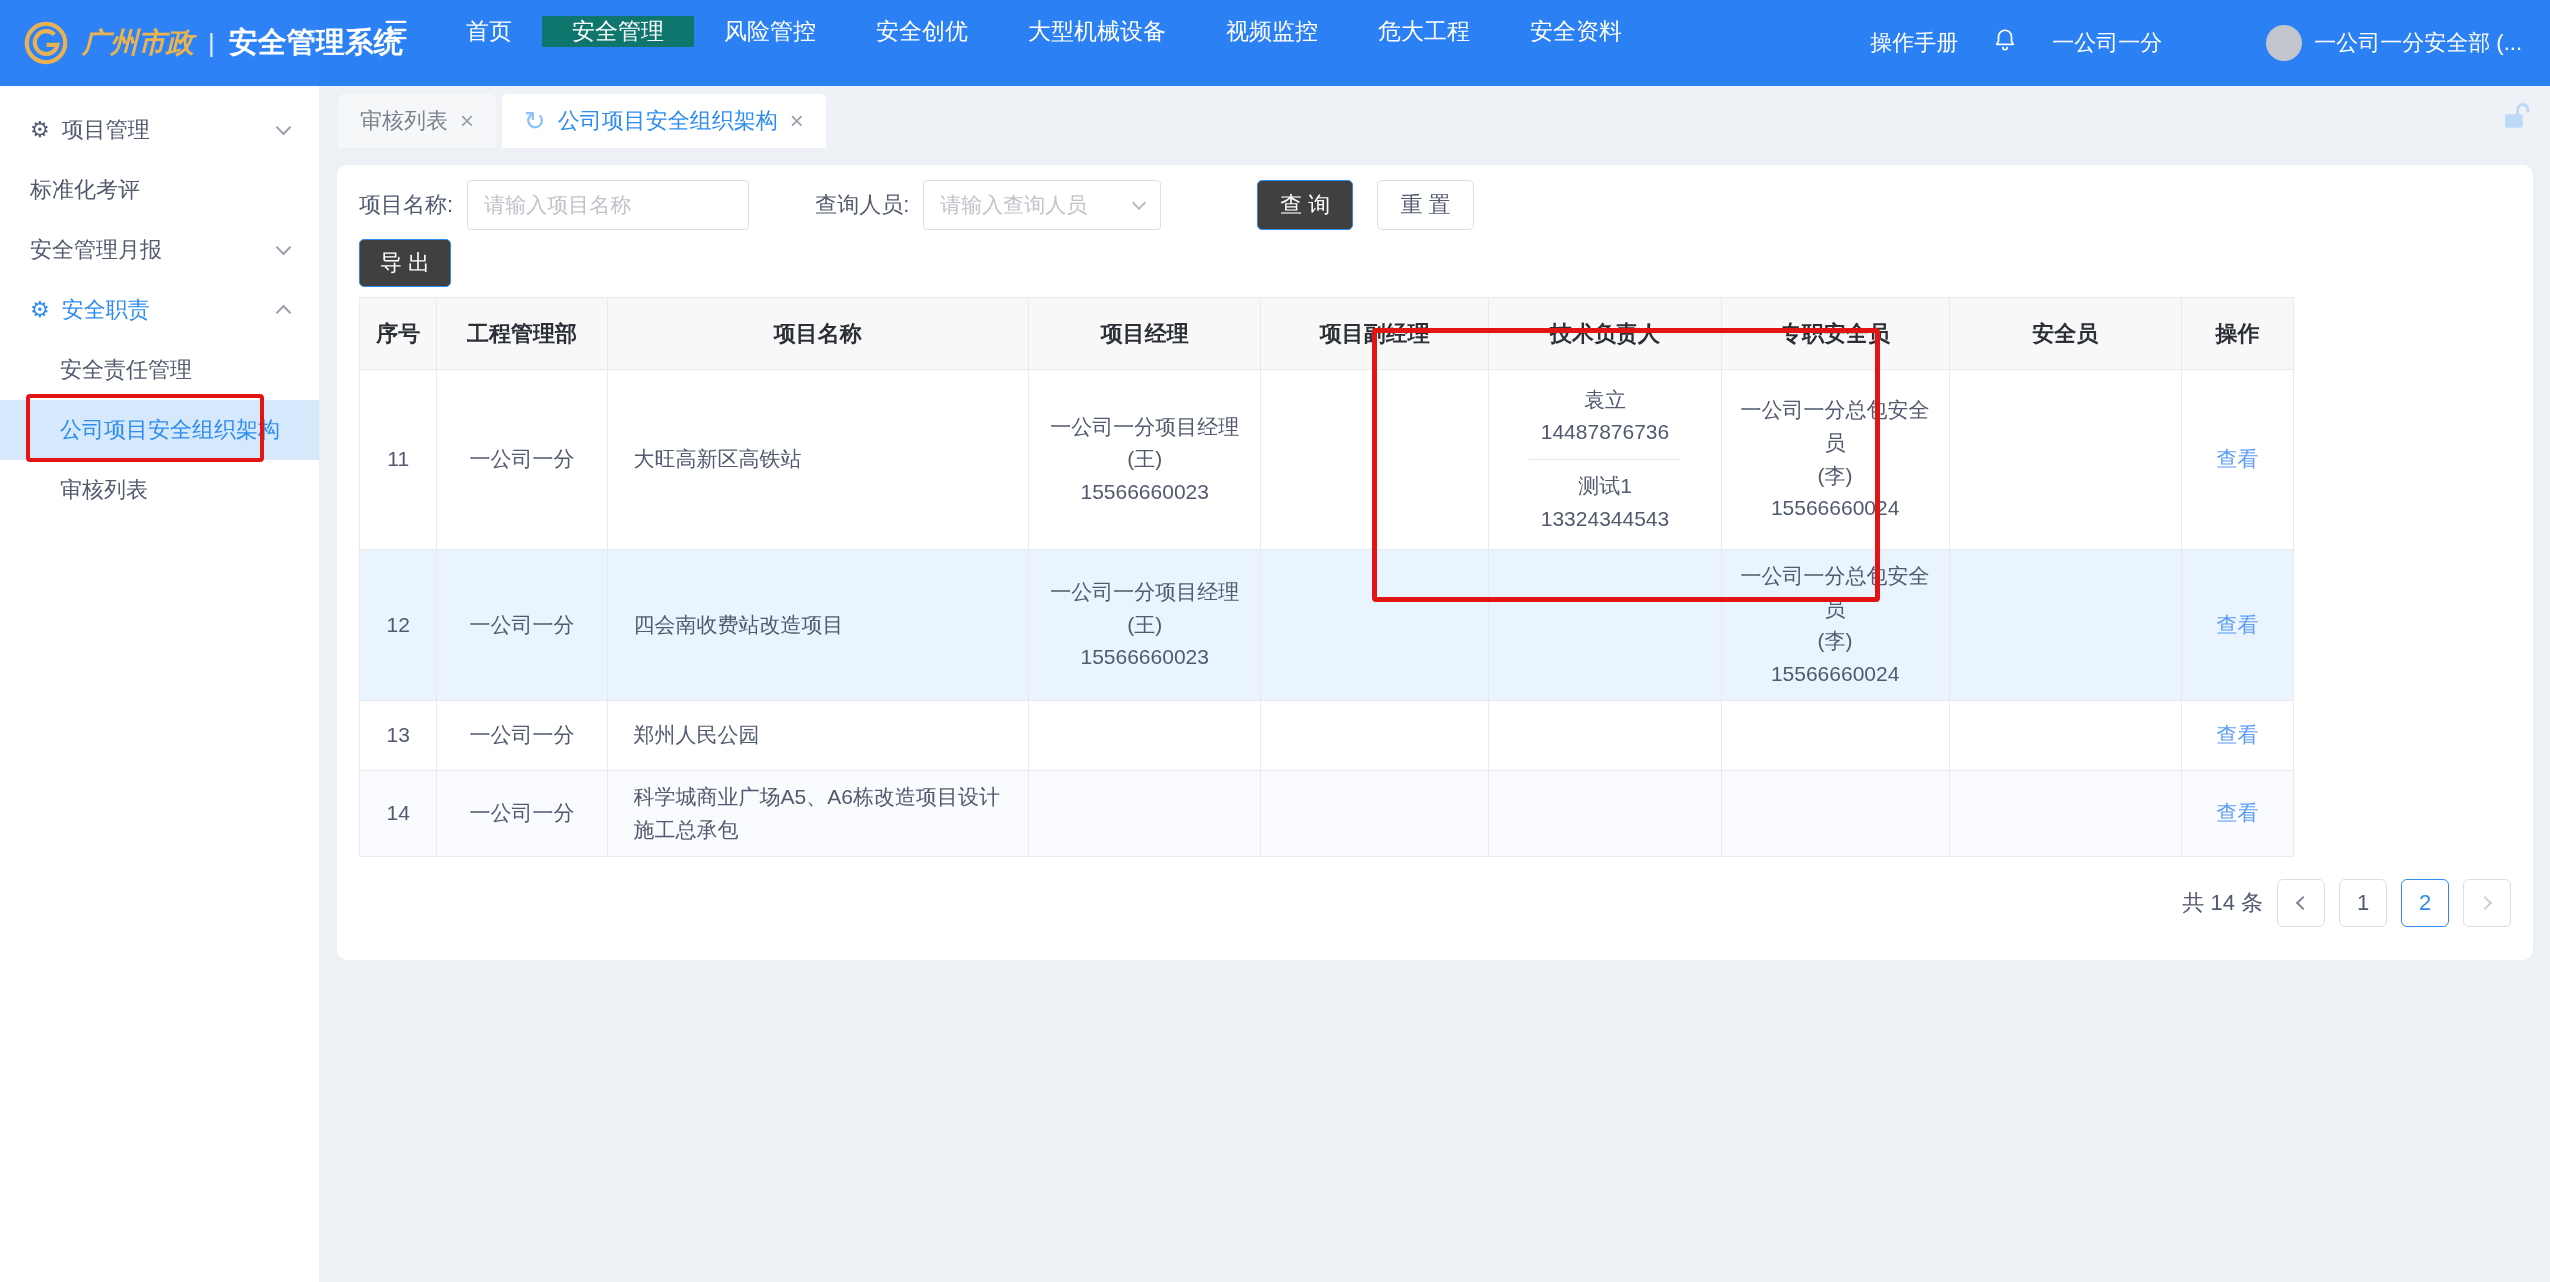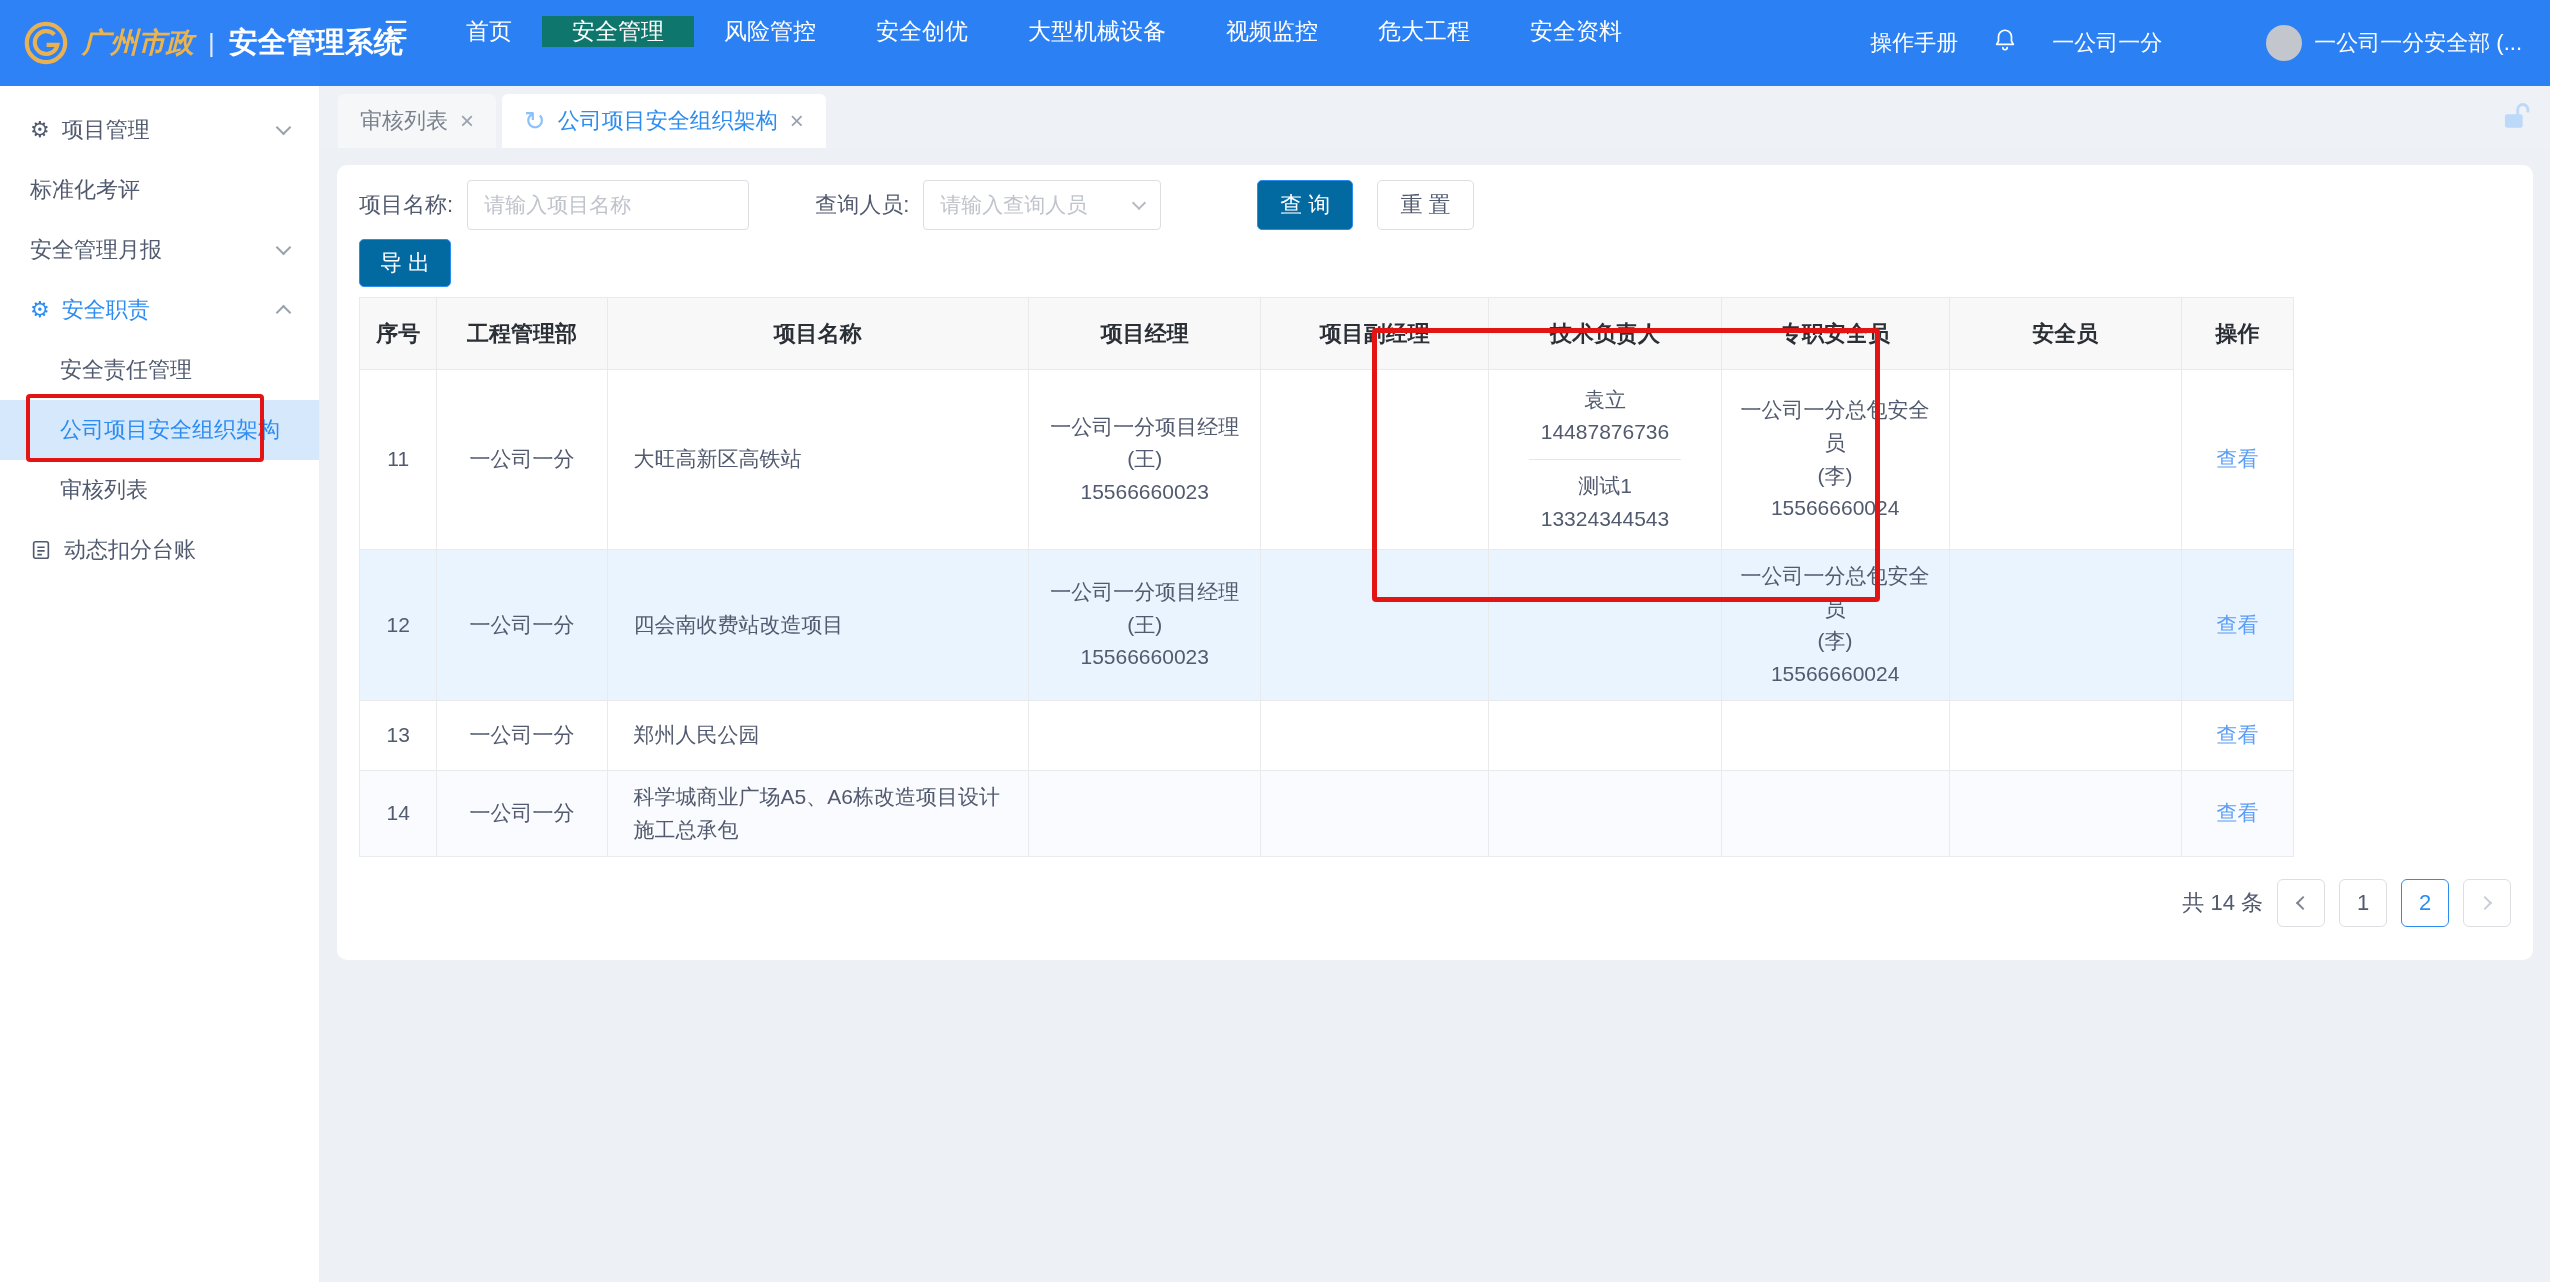--- a/index.html
+++ b/index.html
@@ -49,21 +49,21 @@
   .card-title{height:63px;line-height:63px;font-size:24px;font-weight:bold;color:#17233d;border-bottom:1px solid #e8eaec;margin:0 -22px;padding:0 22px;}
 
   .filters{margin-top:15px;height:50px;display:flex;align-items:center;font-size:22px;color:#515a6e;}
   .f-label{margin-right:14px;white-space:nowrap;}
   .f-input{width:282px;height:50px;border:1px solid #dcdee2;border-radius:4px;padding:0 16px;font-size:21px;color:#515a6e;outline:none;background:#fff;font-family:inherit;}
   .f-input::placeholder{color:#bfc3ca;}
   .f-select{position:relative;width:238px;height:50px;border:1px solid #dcdee2;border-radius:4px;padding:0 40px 0 16px;display:flex;align-items:center;font-size:21px;color:#bfc3ca;background:#fff;cursor:pointer;}
   .f-select .sel-chev{position:absolute;right:16px;top:17px;width:10px;height:10px;border-right:2px solid #b6bac2;border-bottom:2px solid #b6bac2;transform:rotate(45deg);}
   .gap1{width:66px;} .gap2{width:96px;}
   .btn{height:50px;border-radius:5px;font-size:22px;display:flex;align-items:center;justify-content:center;cursor:pointer;white-space:nowrap;font-family:inherit;}
-  .btn-primary{background:#0369a1;color:#fff;border:1px solid #2d8cf0;padding:0 22px;}
+  .btn-primary{background:#404040;color:#fff;border:1px solid #2d8cf0;padding:0 22px;}
   .btn-default{background:#fff;color:#515a6e;border:1px solid #dcdee2;padding:0 22px;margin-left:24px;}
   .export-btn{margin-top:9px;width:92px;height:48px;}
 
   
   table.grid{margin-top:10px;width:1935px;border-collapse:collapse;table-layout:fixed;}
   .grid th{background:#f8f8f9;font-size:22px;font-weight:bold;color:#2b2f36;height:72px;border:1px solid #e8eaec;text-align:center;padding:4px 8px;}
   .grid td{border:1px solid #e8eaec;font-size:21px;color:#515a6e;text-align:center;vertical-align:middle;padding:10px 10px;line-height:1.55;}
   .grid td.cell-name{text-align:left;padding-left:26px;}
   .grid tr.r11 td{height:180px;}
   .grid tr.r12 td{height:120px;background:#e9f4fe;}
@@ -157,27 +157,20 @@
       <span class="chev up"></span>
     </div>
     <div class="s-item child">
       <span>安全责任管理</span>
     </div>
     <div class="s-item child selected">
       <span>公司项目安全组织架构</span>
     </div>
     <div class="s-item child">
       <span>审核列表</span>
-    </div>
-    <div class="s-item">
-      <svg width="22" height="22" viewBox="0 0 24 24" fill="none" stroke="#515a6e" stroke-width="1.8">
-        <rect x="4" y="3" width="16" height="18" rx="2"></rect>
-          <path d="M8 9h8M8 13h8M8 17h5"></path>
-      </svg>
-      <span>动态扣分台账</span>
     </div>
   </div>
 
   <div class="tabstrip">
     <div class="tab inactive">
       <span>审核列表</span>
       <span class="close">×</span>
     </div>
     <div class="tab active">
       <span class="refresh">↻</span>

